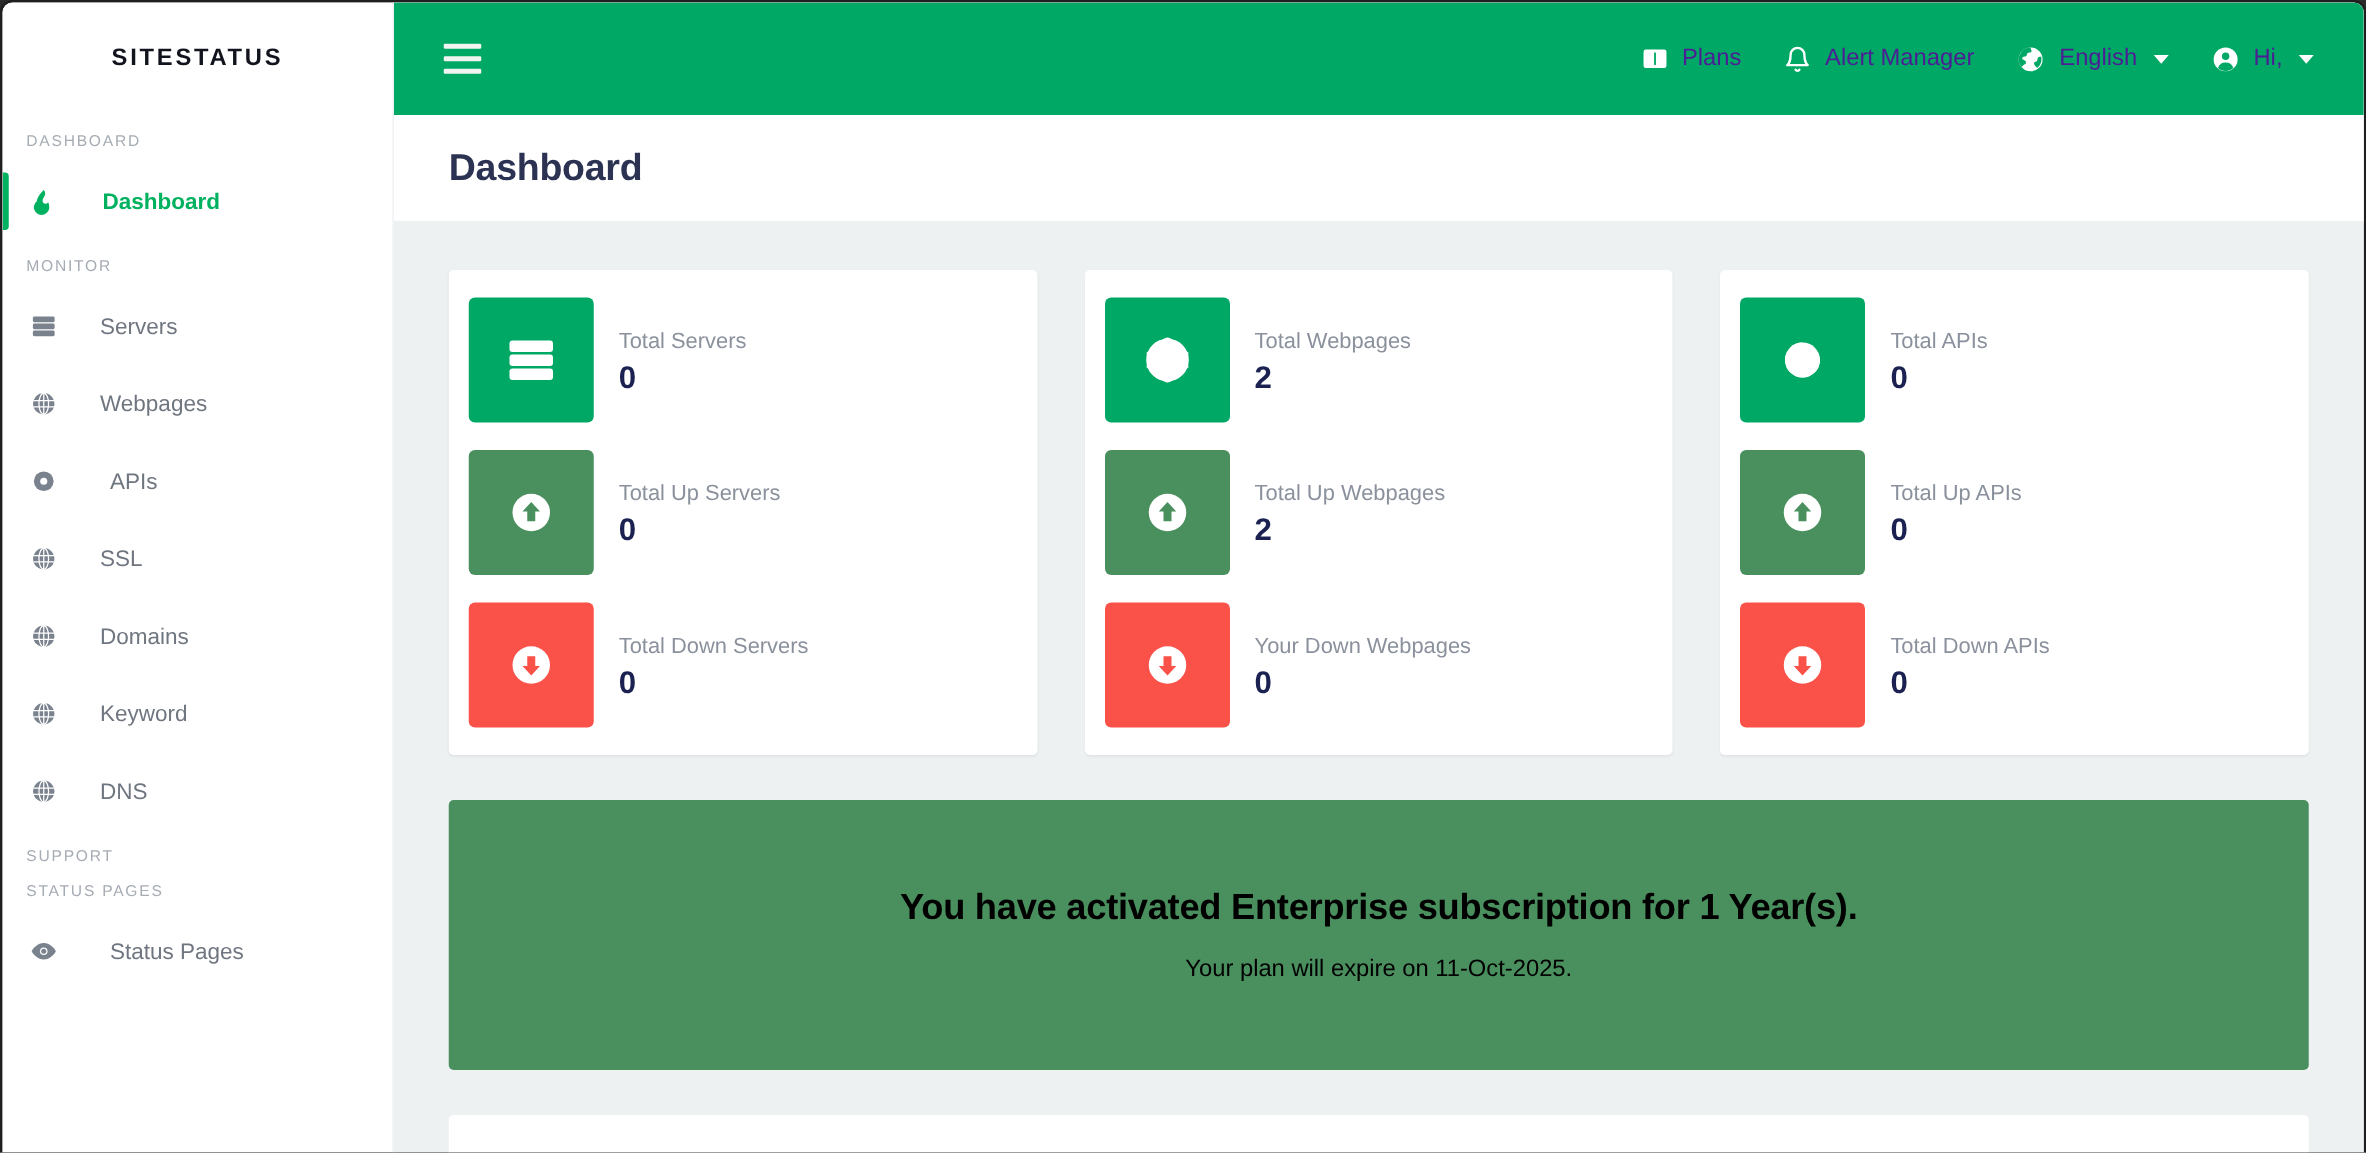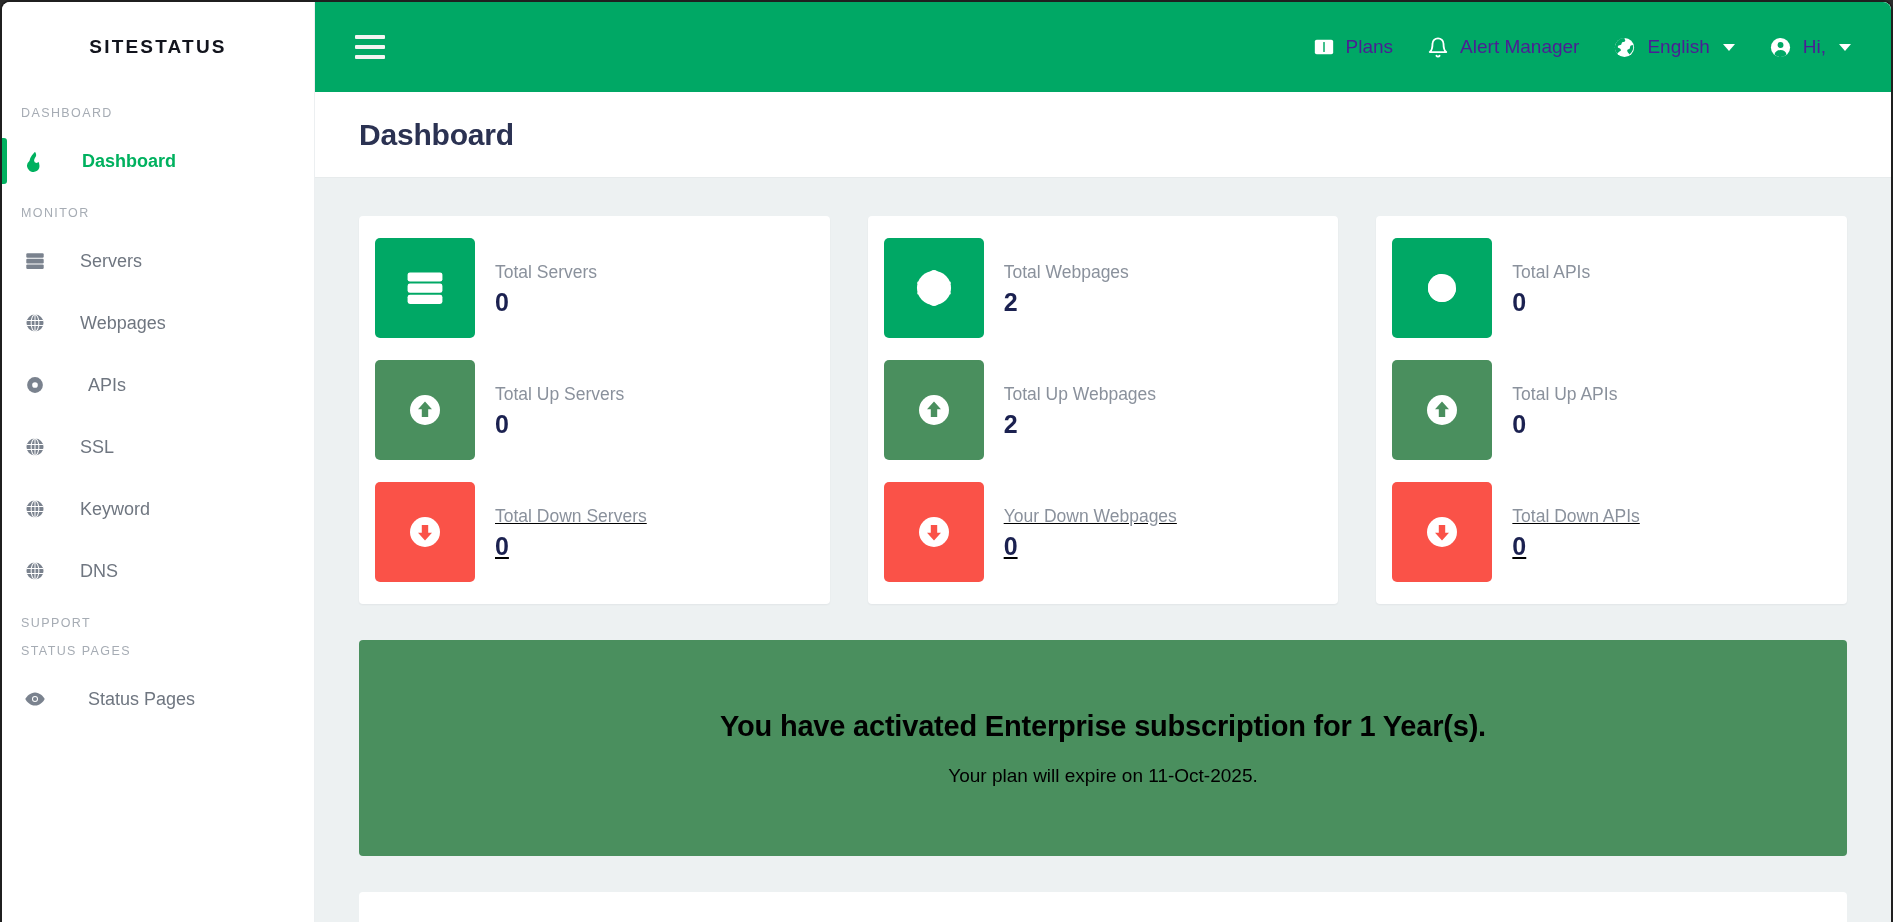--- a/index.html
+++ b/index.html
@@ -185,21 +185,21 @@
     border-radius: 4px;
     padding: 22px 24px 22px 16px;
     box-shadow: 0 1px 2px rgba(16,24,40,.05);
   }
   .stat-row {
     display: flex;
     align-items: center;
     gap: 20px;
     margin-bottom: 22px;
   }
-  .stat-row:last-child { margin-bottom: 0; text-decoration: underline; }
+  .stat-row:last-child { margin-bottom: 0; }
   .stat-tile {
     width: 100px;
     height: 100px;
     flex: 0 0 100px;
     border-radius: 5px;
     display: flex;
     align-items: center;
     justify-content: center;
     color: #ffffff;
   }
@@ -307,20 +307,30 @@
             <span class="nav-label">SSL</span>
           </a>
           <a class="nav-item">
             <span class="nav-icon">
               <svg width="22" height="22" viewBox="0 0 24 24">
                 <circle cx="12" cy="12" r="9.3" fill="#7a828e"></circle>
                 <ellipse cx="12" cy="12" rx="4.2" ry="9.3" fill="none" stroke="#ffffff" stroke-width="1.1"></ellipse>
                 <path d="M2.9 9.2h18.2M2.9 14.8h18.2M12 2.7v18.6" stroke="#ffffff" stroke-width="1.1"></path>
               </svg>
             </span>
+            <span class="nav-label">Domains</span>
+          </a>
+          <a class="nav-item">
+            <span class="nav-icon">
+              <svg width="22" height="22" viewBox="0 0 24 24">
+                <circle cx="12" cy="12" r="9.3" fill="#7a828e"></circle>
+                <ellipse cx="12" cy="12" rx="4.2" ry="9.3" fill="none" stroke="#ffffff" stroke-width="1.1"></ellipse>
+                <path d="M2.9 9.2h18.2M2.9 14.8h18.2M12 2.7v18.6" stroke="#ffffff" stroke-width="1.1"></path>
+              </svg>
+            </span>
             <span class="nav-label">Keyword</span>
           </a>
           <a class="nav-item">
             <span class="nav-icon">
               <svg width="22" height="22" viewBox="0 0 24 24">
                 <circle cx="12" cy="12" r="9.3" fill="#7a828e"></circle>
                 <ellipse cx="12" cy="12" rx="4.2" ry="9.3" fill="none" stroke="#ffffff" stroke-width="1.1"></ellipse>
                 <path d="M2.9 9.2h18.2M2.9 14.8h18.2M12 2.7v18.6" stroke="#ffffff" stroke-width="1.1"></path>
               </svg>
             </span>

